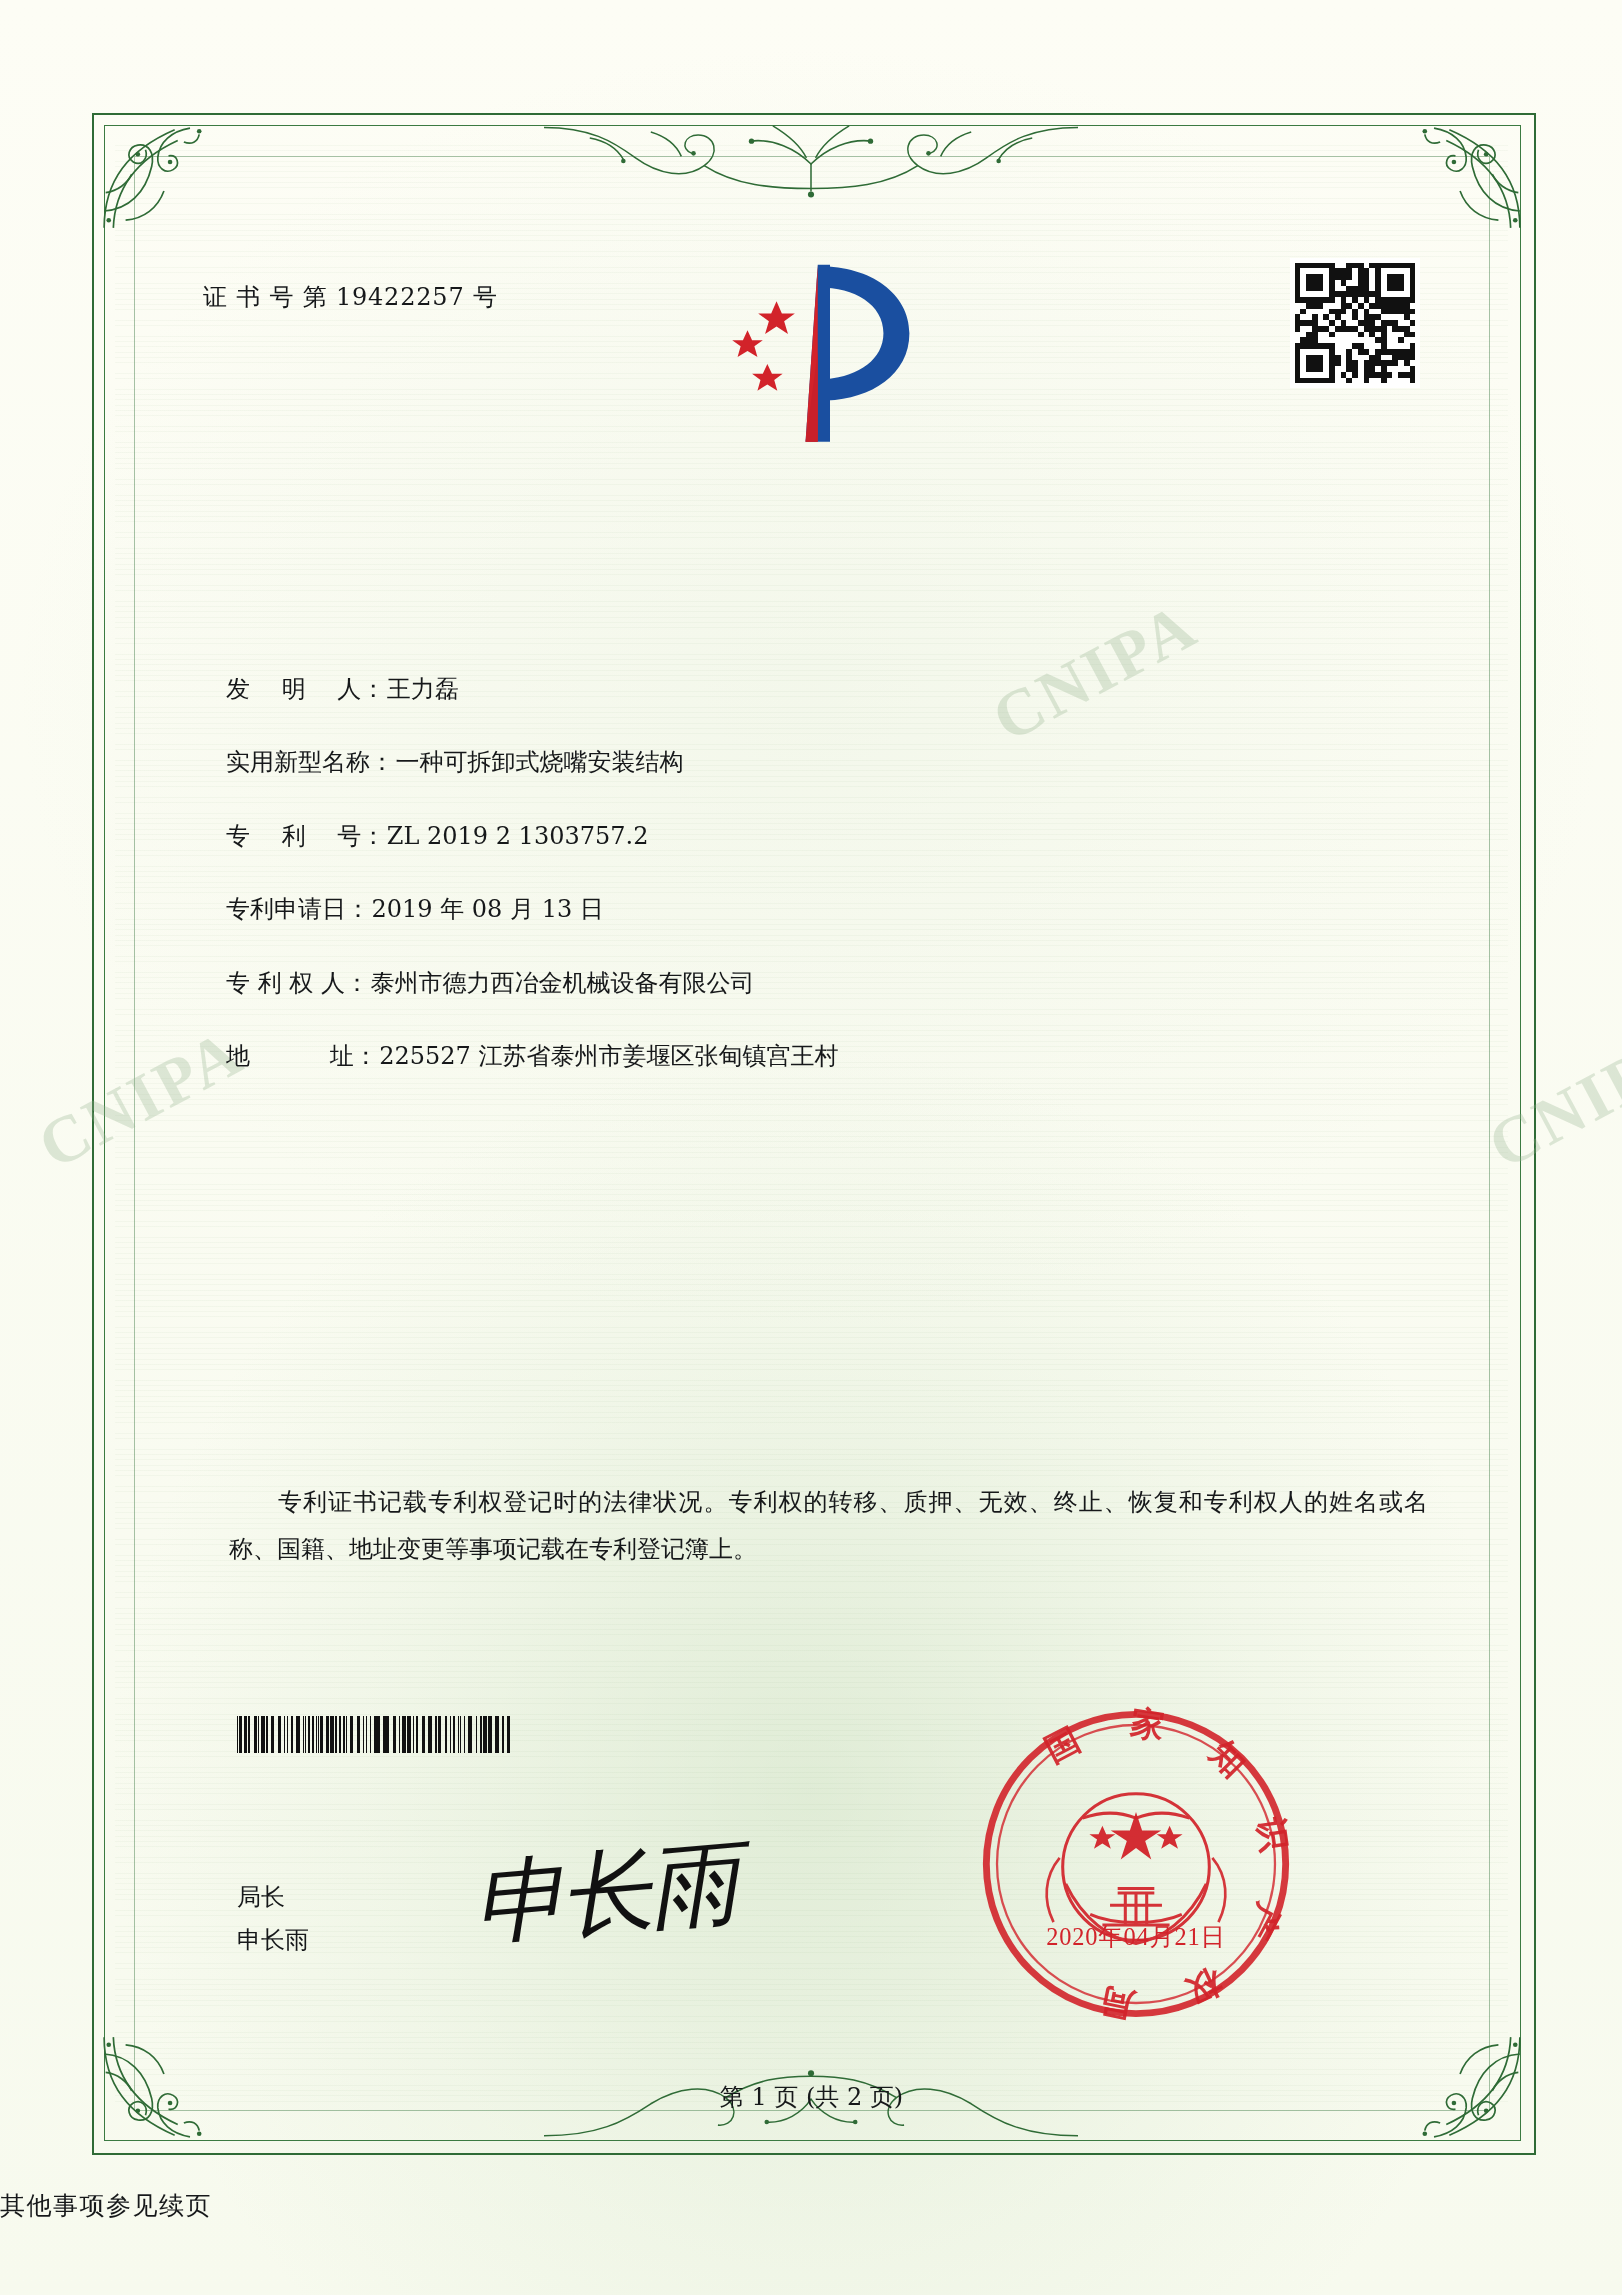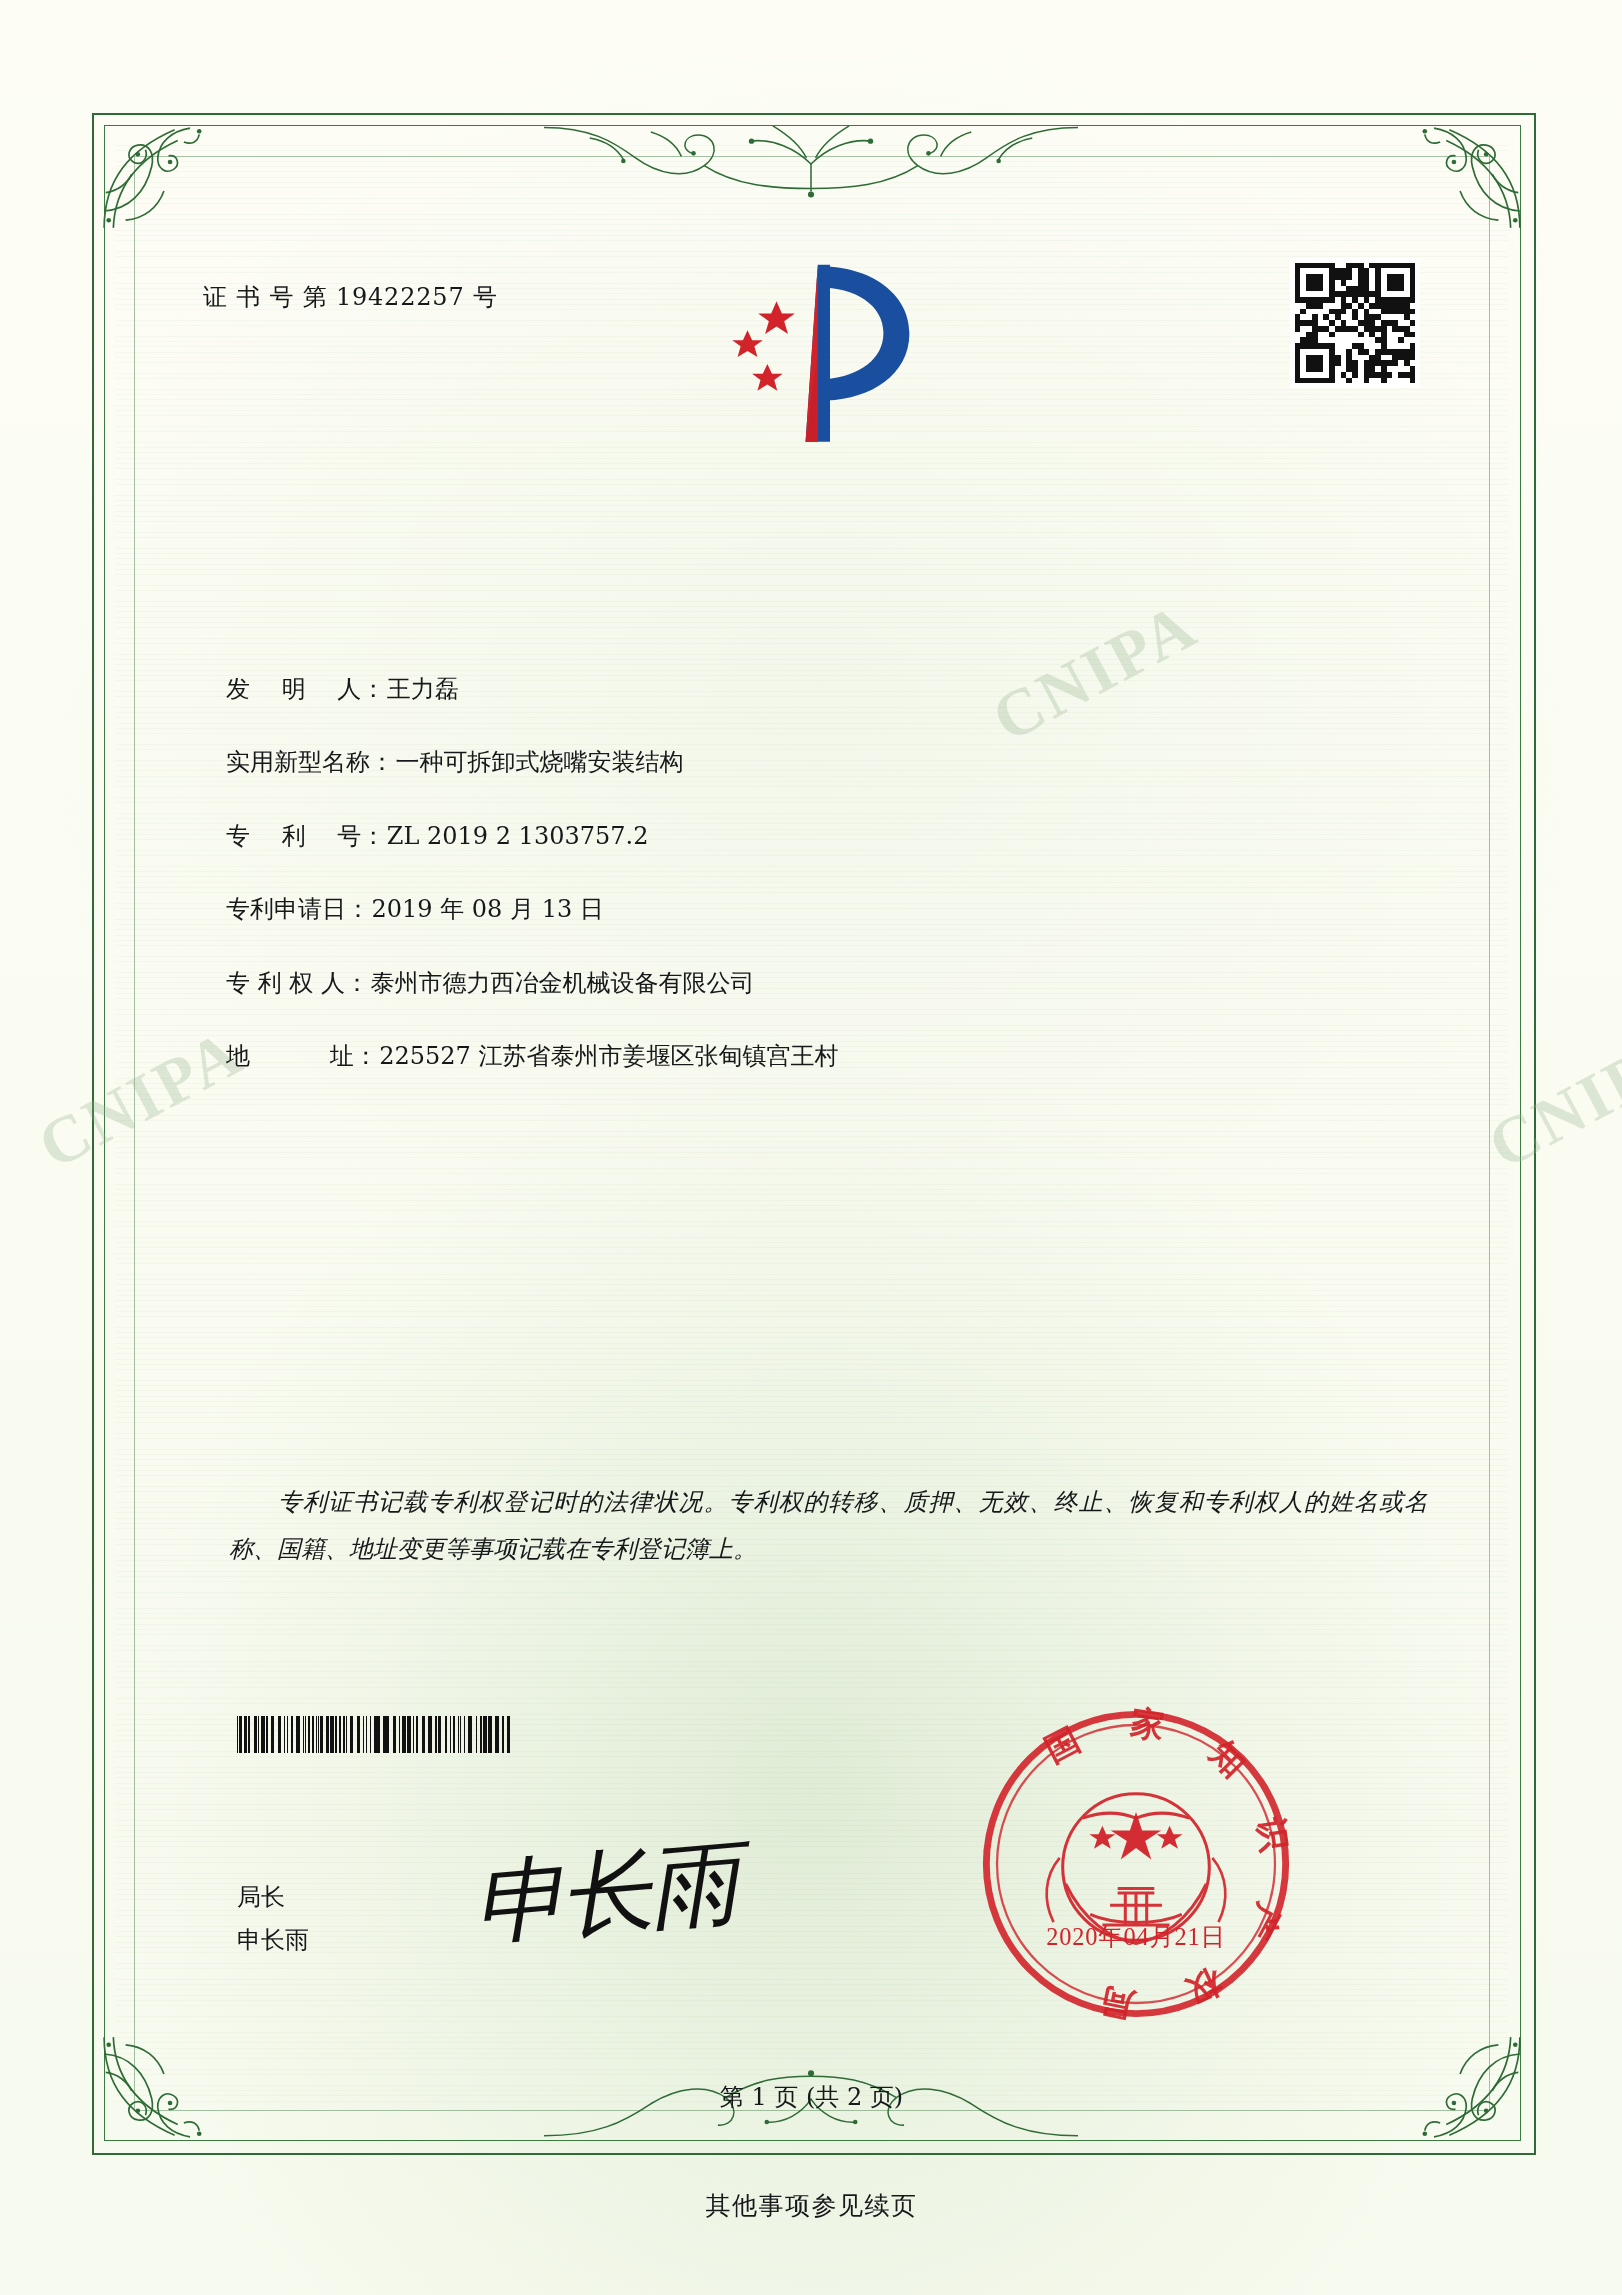--- a/index.html
+++ b/index.html
@@ -184,21 +184,21 @@
     position: absolute;
     left: 229px;
     width: 1199px;
     font-size: 24px;
     line-height: 47px;
     color: #16181a;
     text-align: justify;
     text-indent: 49px;
   }
   .para-1 { top: 1344px; }
-  .para-2 { top: 1479px; font-style: italic; }
+  .para-2 { top: 1479px; }
 
   
   .barcode {
     position: absolute;
     left: 237px; top: 1716px;
     width: 435px; height: 37px;
     display: flex;
     align-items: stretch;
     overflow: hidden;
   }
@@ -245,21 +245,20 @@
   .page-num {
     position: absolute;
     left: 0; right: 0; top: 2081px;
     text-align: center;
     font-size: 24px;
     color: #16181a;
   }
   .footer-note {
     position: absolute;
     left: 0; right: 0; top: 2189px;
-    text-align: center;
     font-size: 25px;
     color: #16181a;
     letter-spacing: 1.5px;
   }
 </style>
 </head>
 <body>
 
 <div class="page">
 

